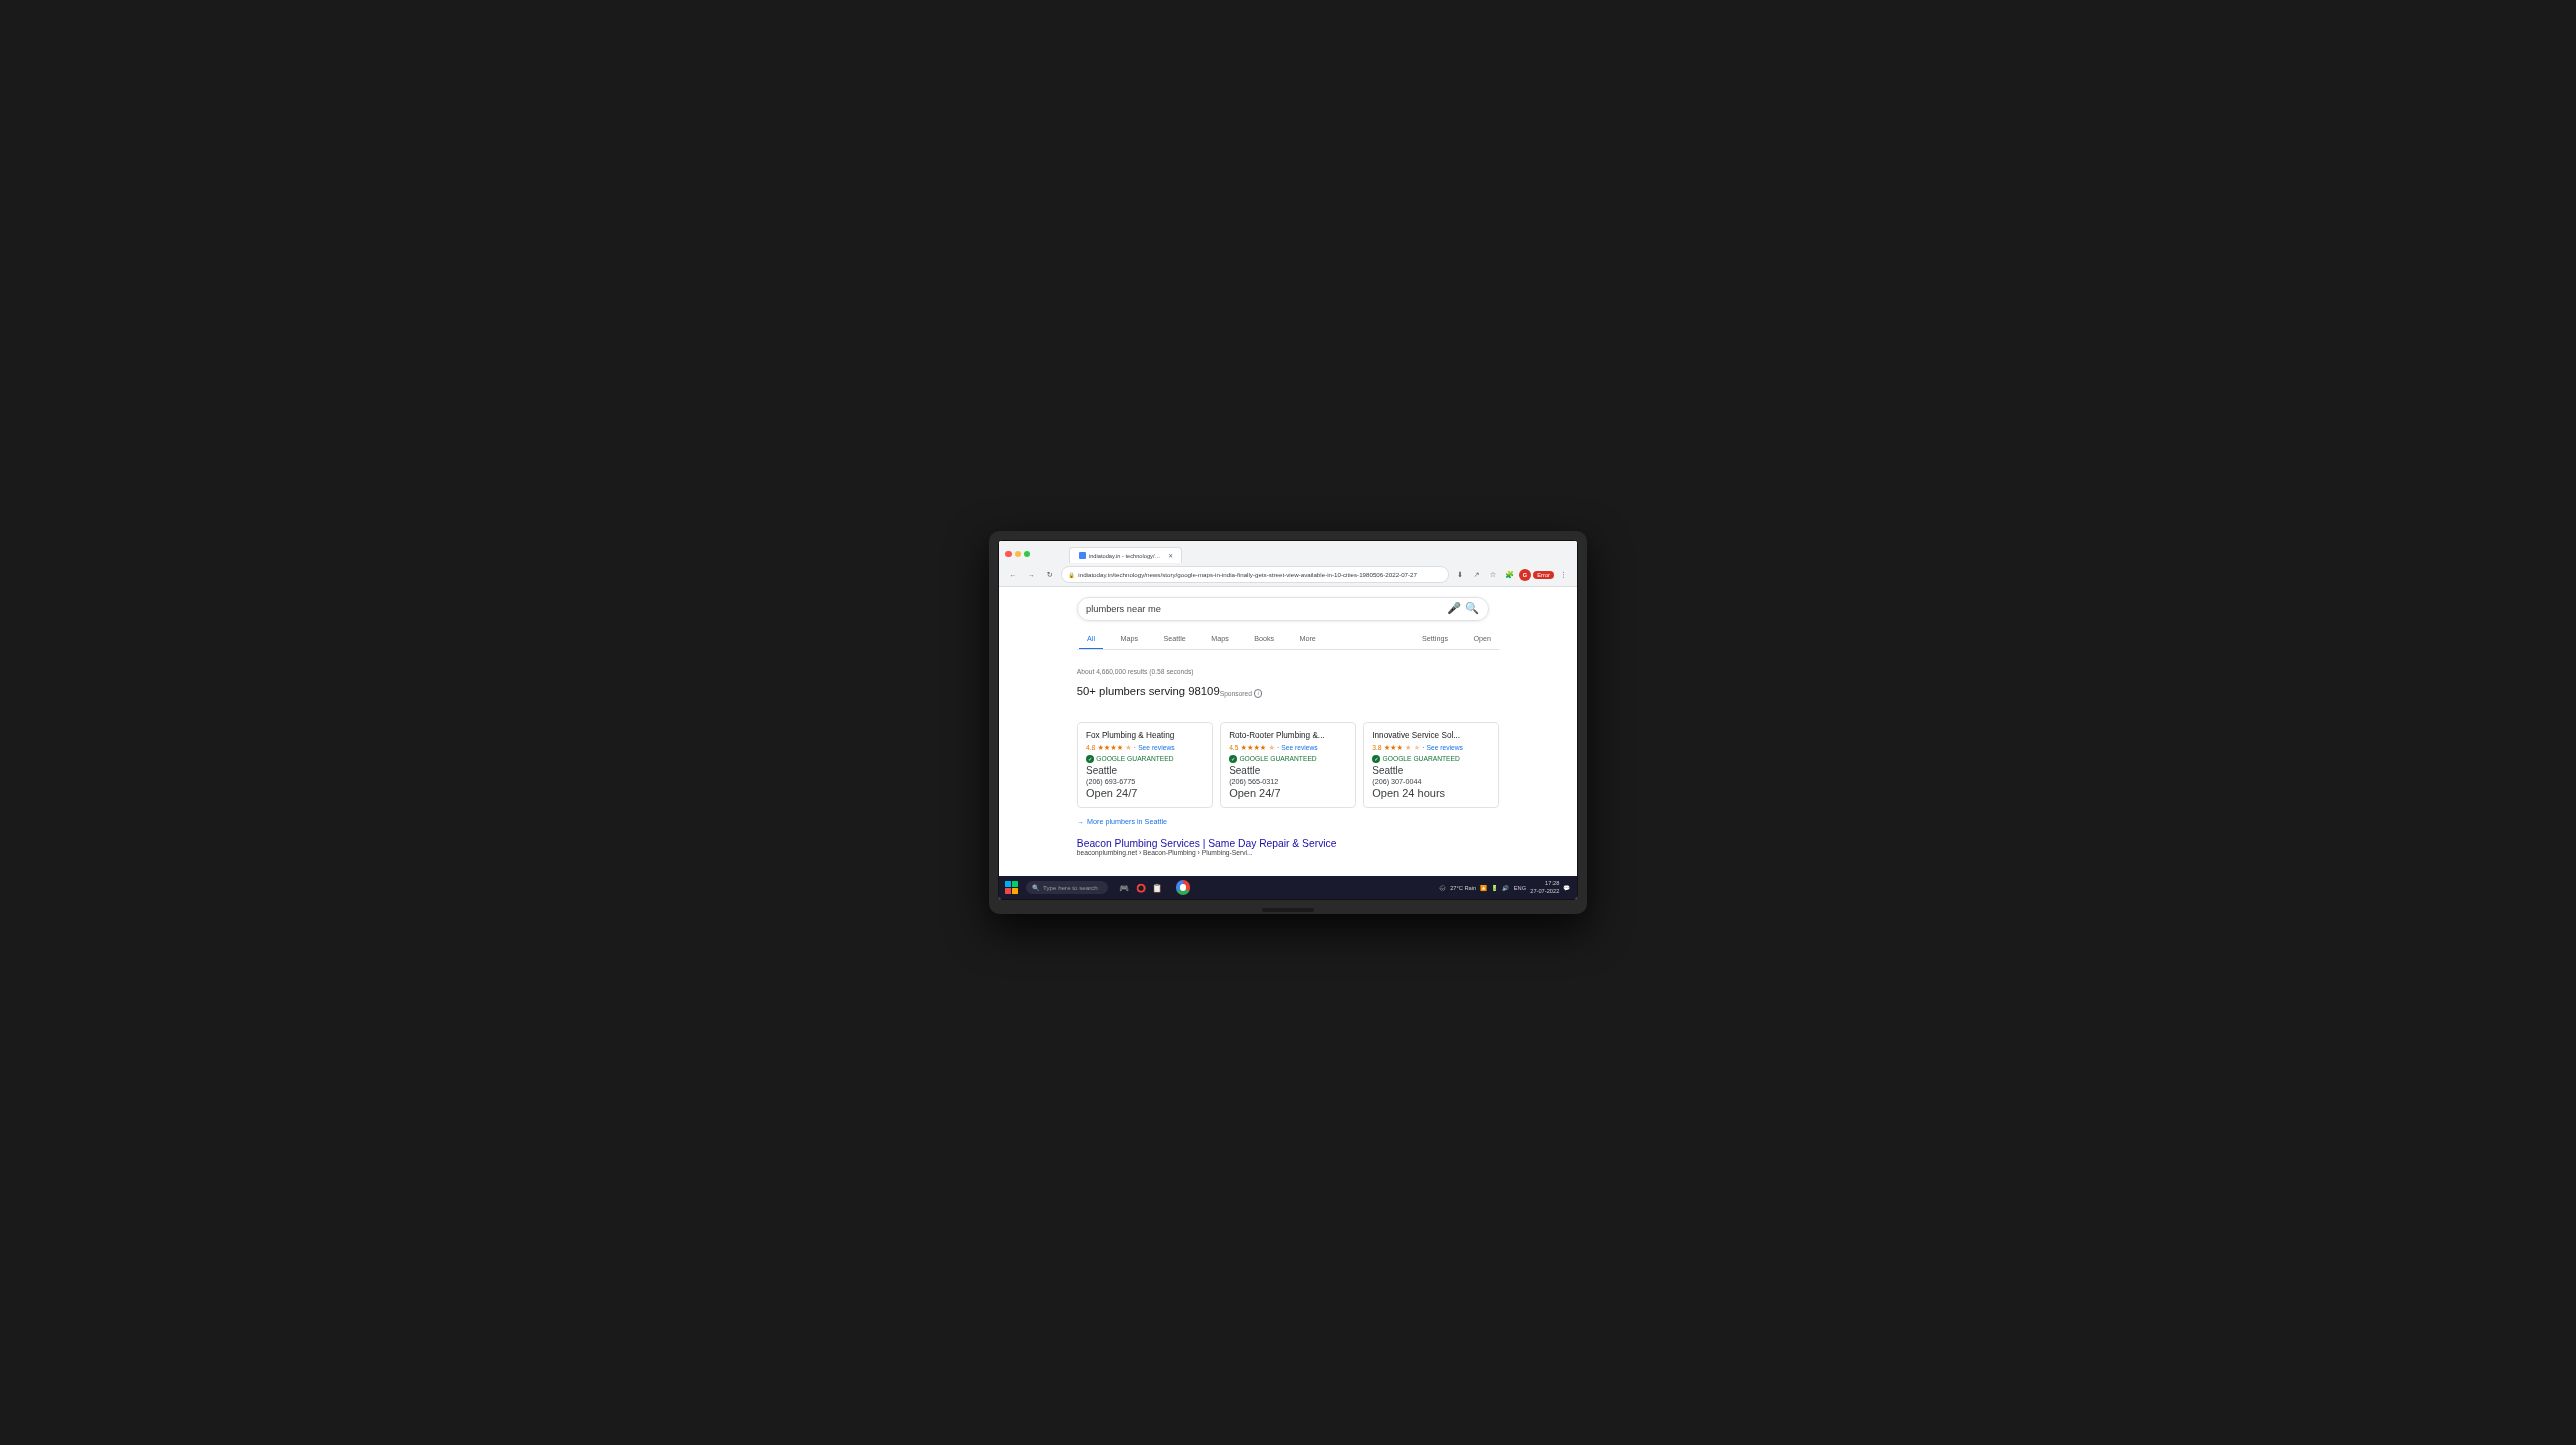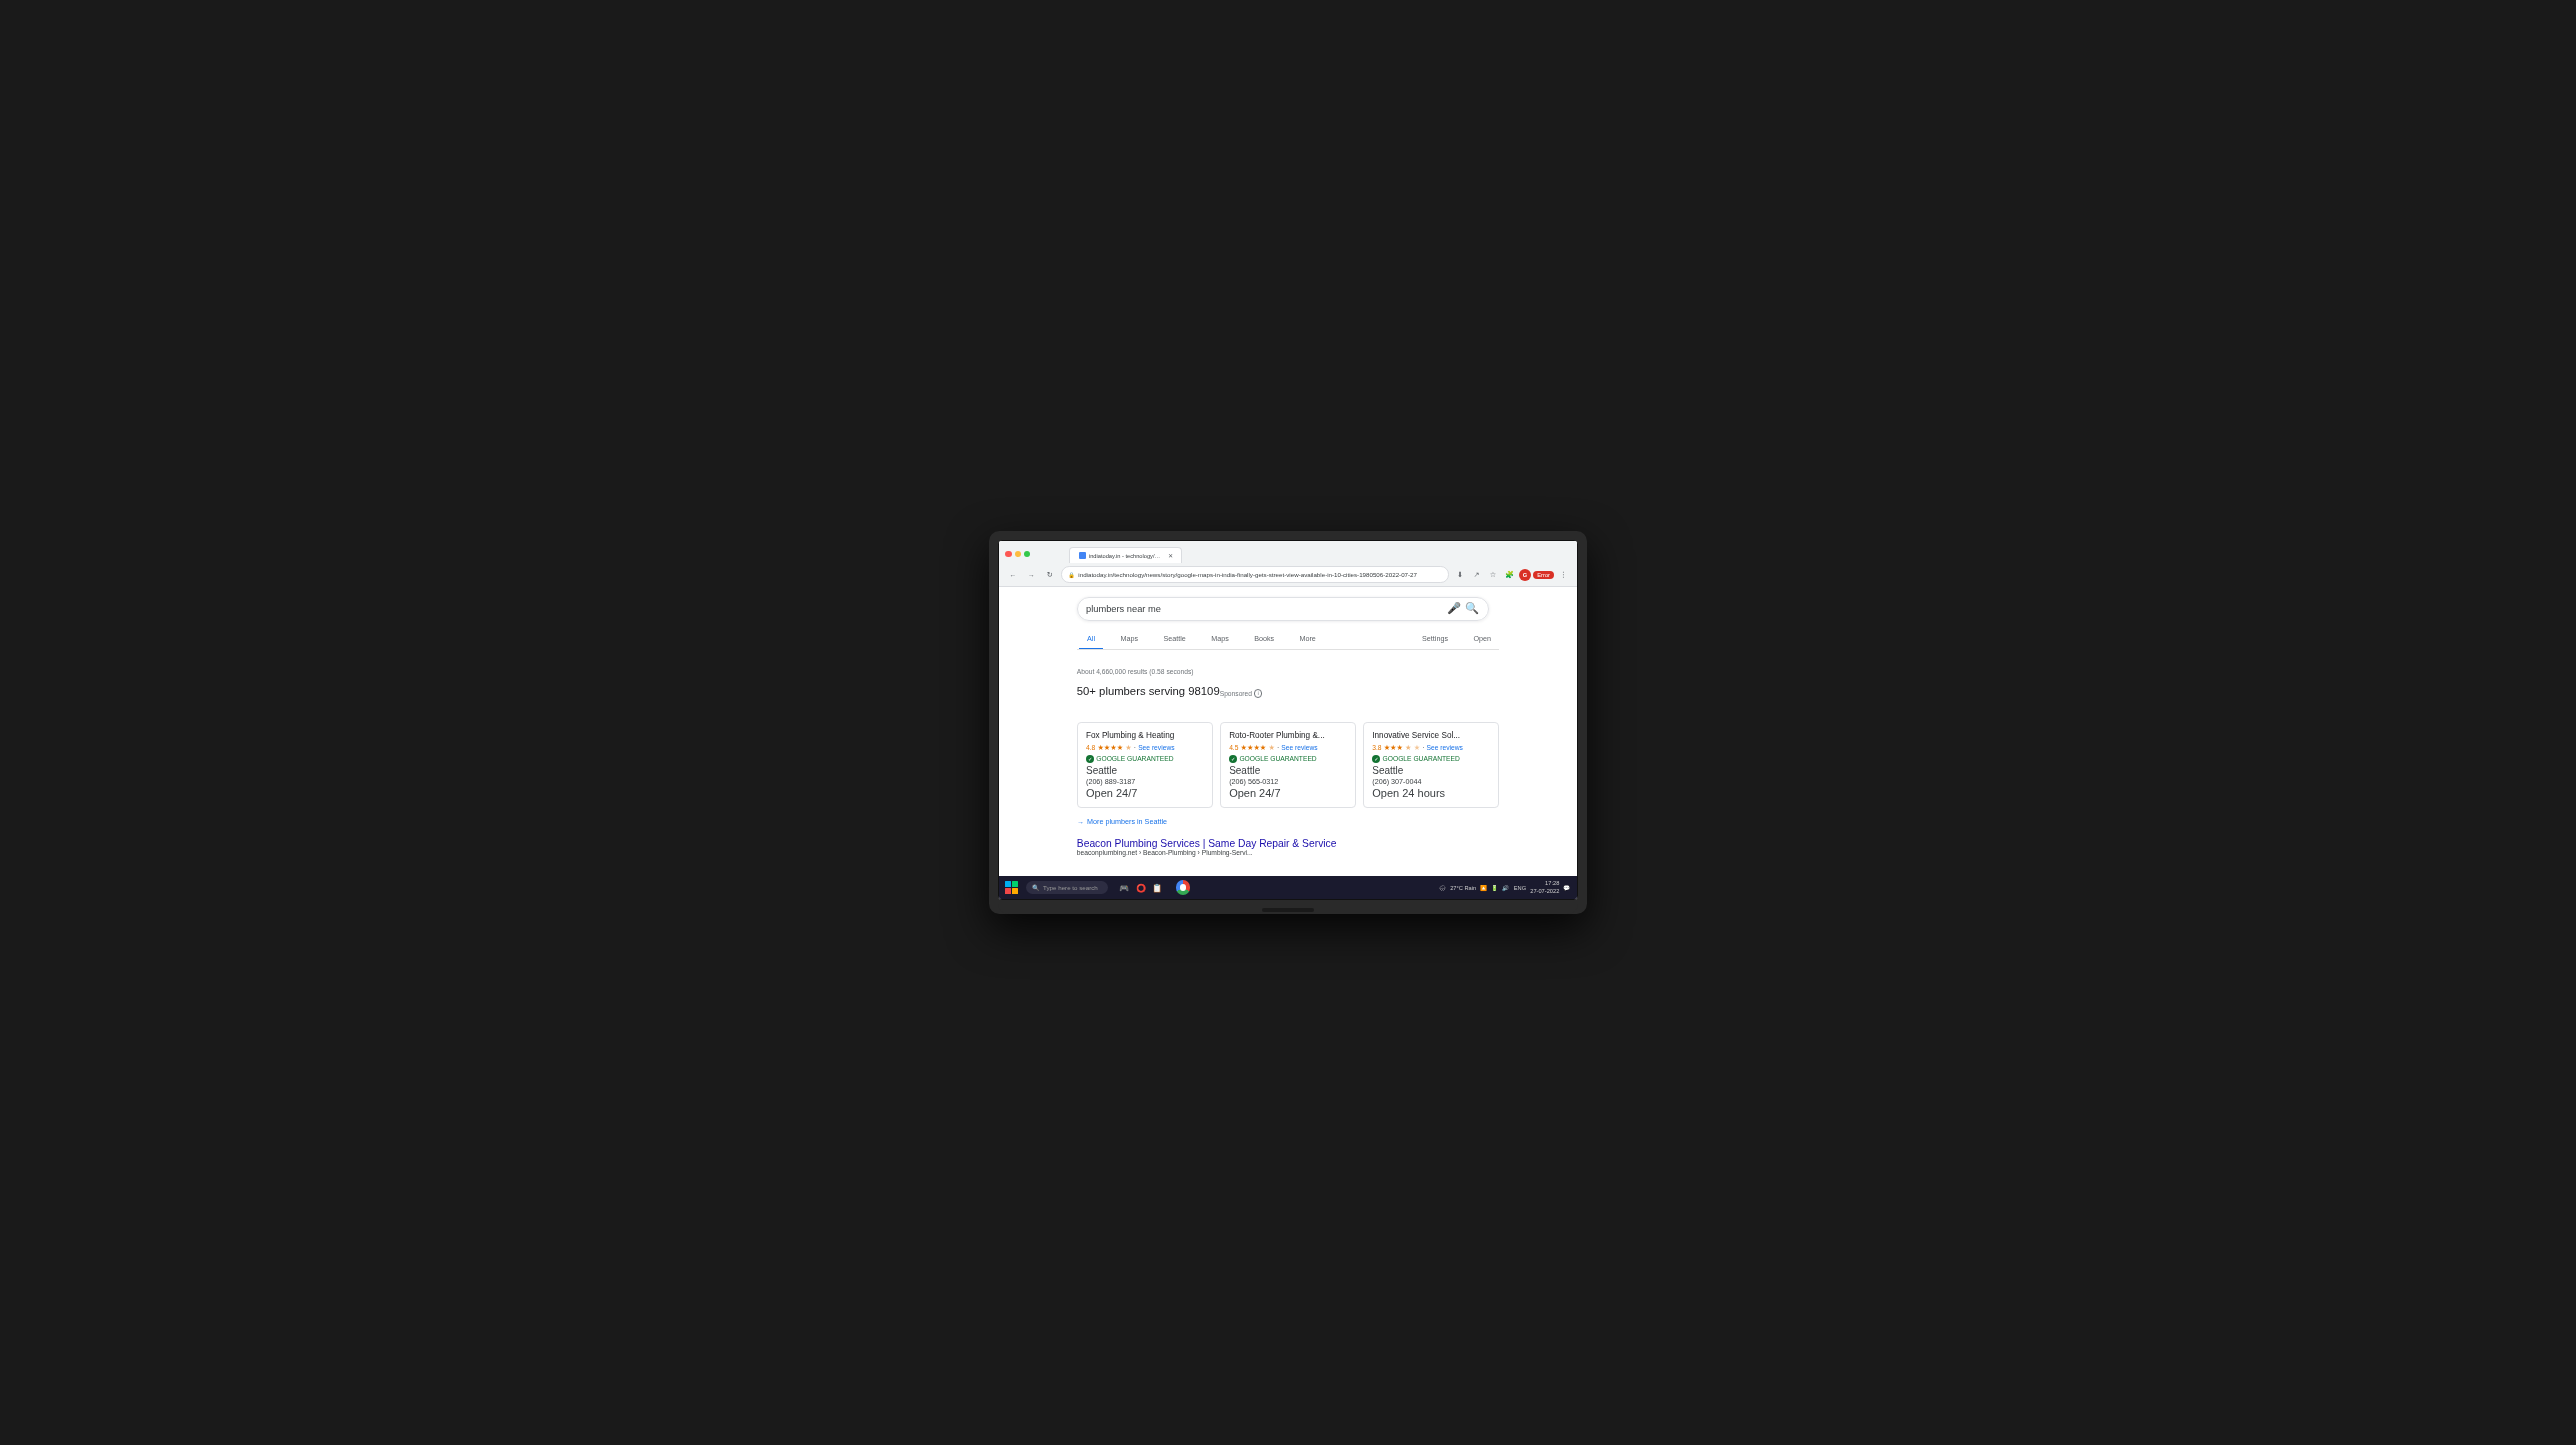--- a/index.html
+++ b/index.html
@@ -575,21 +575,21 @@
               <span class="stars">★★★★</span>
                 <span class="stars" style="opacity:0.5">★</span>
               <span style="color:#5f6368;font-size:6.7px;">·</span>
               <a class="see-reviews">See reviews</a>
             </div>
             <div class="guaranteed-row">
               <span class="gg-icon">✓</span>
               <span>GOOGLE GUARANTEED</span>
             </div>
             <div class="local-city">Seattle</div>
-            <div class="local-phone">(206) 889-3187</div>
+            <div class="local-phone">(206) 693-6775</div>
             <div class="local-hours">Open 24/7</div>
           </div>
 
           <div class="local-card">
             <div class="local-card-name">Roto-Rooter Plumbing &amp;...</div>
             <div class="rating-row">
               <span class="rating-num">4.5</span>
               <span class="stars">★★★★</span>
                 <span class="stars" style="opacity:0.5">★</span>
               <span style="color:#5f6368;font-size:6.7px;">·</span>

